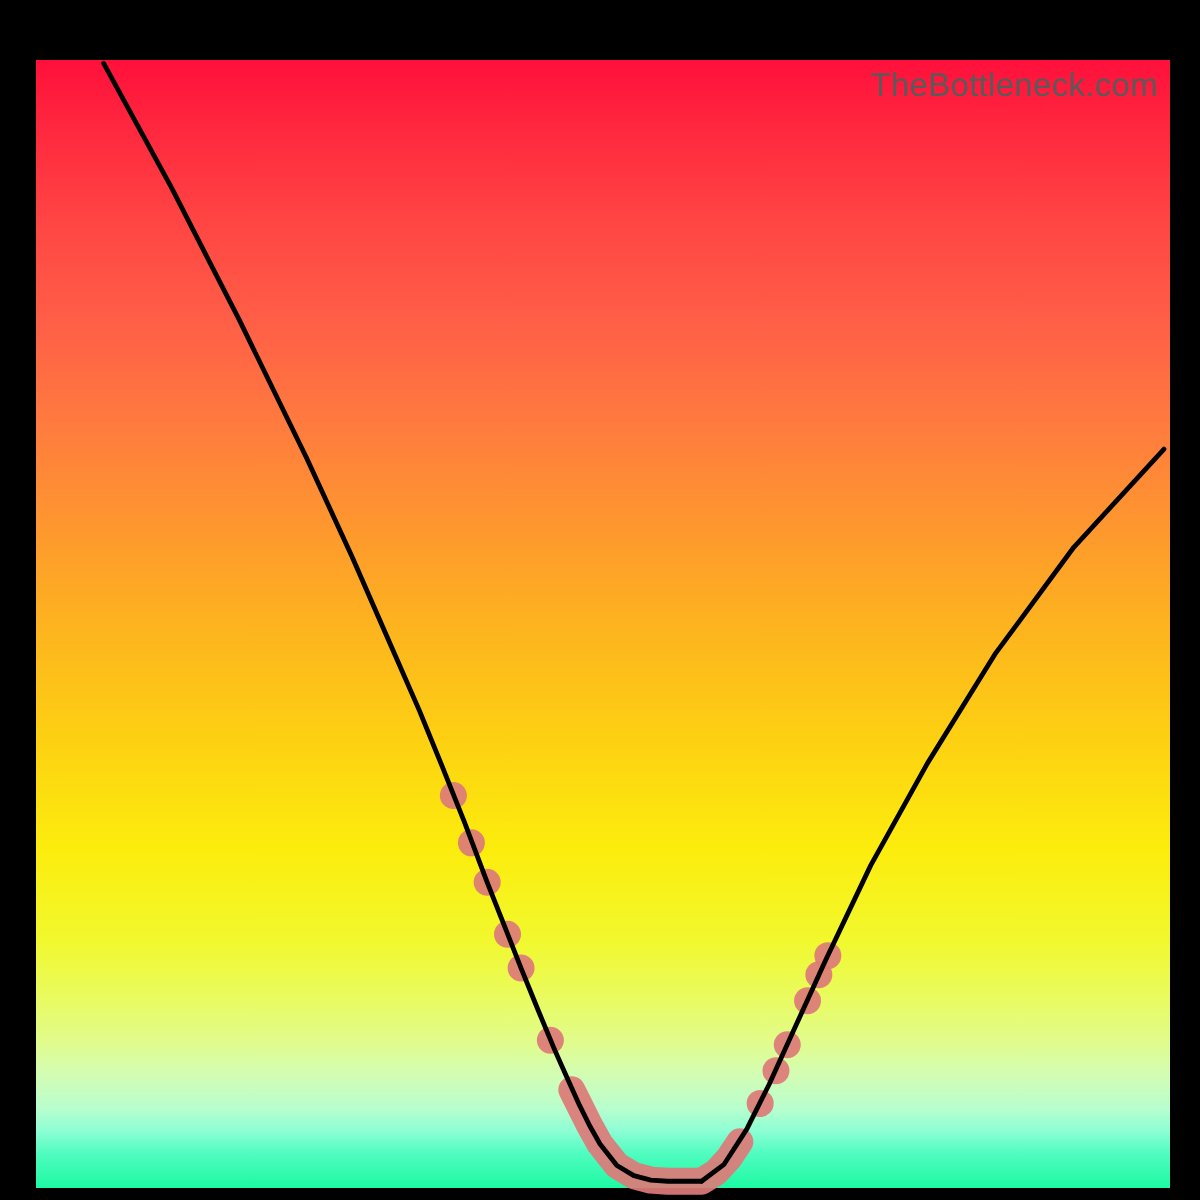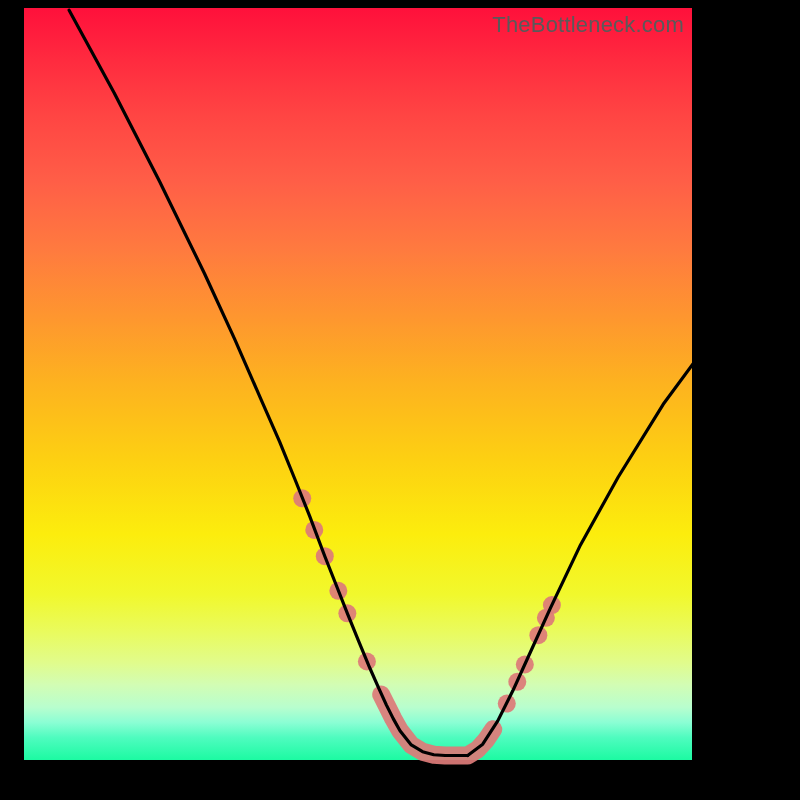--- a/index.html
+++ b/index.html
@@ -13,22 +13,22 @@
   }
   .frame {
     position: relative;
     width: 800px;
     height: 800px;
     background: #000;
   }
   .plot {
     position: absolute;
     left: 24px;
-    top: 8px;
-    width: 644px;
+    top: 40px;
+    width: 756px;
     height: 752px;
     
     background: linear-gradient(
       to bottom,
       #ff103b 0%,
       #ff2b3f 7%,
       #ff4443 14%,
       #ff5e47 23%,
       #ff7a3f 32%,
       #fe962f 41%,
@@ -37,21 +37,20 @@
       #fced0d 70%,
       #f1f82d 78%,
       #e9fb5e 83%,
       #e1fc8b 87%,
       #d2fdb4 90%,
       #b8fece 93%,
       #8bfed4 95%,
       #4ffcbf 97%,
       #1cfaa2 100%
     );
-    padding-left: 24px;
   }
   .watermark {
     position: absolute;
     top: 4px;
     right: 8px;
     color: #5a5a5a;
     font-size: 22px;
     font-weight: 500;
     letter-spacing: 0.2px;
     white-space: nowrap;

